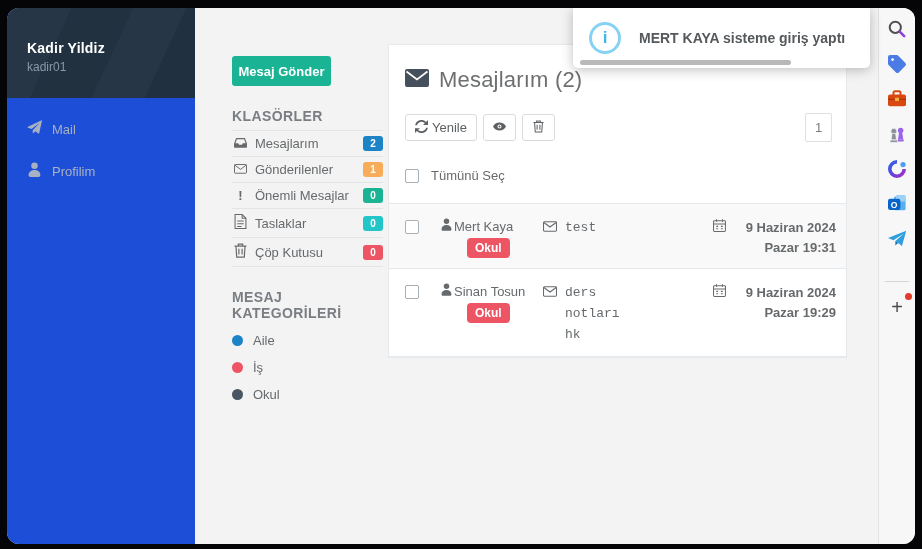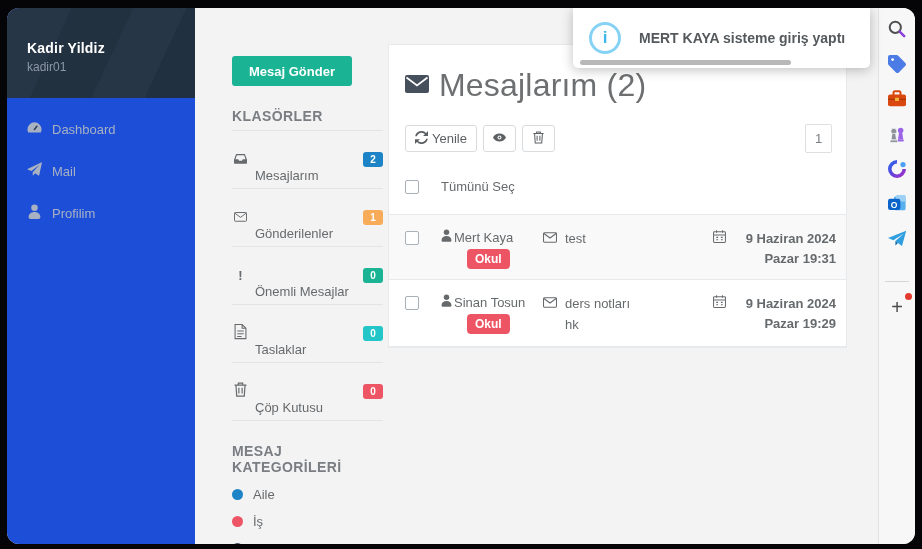--- a/index.html
+++ b/index.html
@@ -30,66 +30,66 @@
                align-items:center; justify-content:center; gap:2px; }
   .hamburger i { display:block; width:13px; height:2px; background:#ffffff; border-radius:1px; }
   .online-text { margin-left:32px; font-size:14px; color:#676a6c; }
   .online-text b { font-weight:bold; color:#5a5d5f; }
   .brand { margin-left:26px; font-size:13px; color:#8a8e91; white-space:nowrap; }
 
   .content { position:relative; flex:1 1 auto; background:#f3f3f4; }
 
   
   .folders-col { position:absolute; left:37px; top:48px; width:151px; }
-  .compose-btn { width:120px; height:30px; background:#1ab394; color:#fff; border:none;
+  .compose-btn { width:99px; height:30px; background:#1ab394; color:#fff; border:none;
                  border-radius:3px; font-size:13px; font-weight:bold; cursor:pointer;
                  font-family:"Liberation Sans",sans-serif; }
   .side-heading { margin-top:22px; margin-bottom:6px; font-size:14px; font-weight:bold;
                   color:#7a7e82; letter-spacing:.4px; }
   .folder-list { list-style:none; border-top:1px solid #e2e5e7; }
   .folder-item { display:flex; align-items:center; gap:8px; padding:5px 0 5px 2px;
                  border-bottom:1px solid #e2e5e7; font-size:13px; color:#676a6c; cursor:pointer; }
   .folder-item svg, .folder-item .bang { width:13px; flex:0 0 13px; color:#676a6c; }
   .bang { font-weight:bold; font-size:13px; text-align:center; }
-  .folder-label { flex:1 1 auto; white-space:nowrap;margin-top:32px; }
+  .folder-label { flex:1 1 auto; white-space:nowrap; }
   .badge { min-width:20px; padding:2px 5px; border-radius:3px; color:#fff; font-size:10px;
            font-weight:bold; text-align:center; }
   .cat-list { list-style:none; margin-top:4px; }
   .cat-item { display:flex; align-items:center; gap:10px; padding:6px 0; font-size:13px;
               color:#676a6c; cursor:pointer; }
   .dot { width:11px; height:11px; border-radius:50%; flex:0 0 11px; }
 
   
   .card { position:absolute; left:193px; top:36px; width:459px; min-height:286px;
           background:#ffffff; border:1px solid #e7eaec; }
   .card-head { display:flex; align-items:center; gap:10px; padding:22px 20px 0 16px; }
   .card-head svg { width:24px; height:18px; color:#46505d; }
-  .card-title { font-size:32px; color:#6d6f71; font-weight:400; letter-spacing:.2px; }
+  .card-title { font-size:22px; color:#6d6f71; font-weight:400; letter-spacing:.2px; }
   .toolbar { display:flex; align-items:center; padding:20px 14px 0 16px; }
   .tbtn { display:flex; align-items:center; gap:4px; height:27px; padding:0 9px; background:#fff;
           border:1px solid #d8dcdf; border-radius:3px; font-size:13px; color:#5c6063;
           margin-right:6px; cursor:pointer; font-family:"Liberation Sans",sans-serif; }
   .tbtn svg { width:13px; height:13px; color:#5c6063; }
   .page-btn { margin-left:auto; width:27px; height:29px; border:1px solid #dddfe2; background:#fff;
               border-radius:2px; font-size:13px; color:#7a7d80; cursor:pointer; }
-  .select-all { display:flex; align-items:center; gap:22px; padding:26px 16px 20px 16px;
+  .select-all { display:flex; align-items:center; gap:12px; padding:26px 16px 20px 16px;
                 font-size:13px; color:#676a6c; }
   .checkbox { width:14px; height:14px; border:1px solid #a9b0b7; border-radius:2px;
               background:#fff; flex:0 0 14px; cursor:pointer; }
   .rows { border-top:1px solid #e7eaec; }
   .msg-row { display:flex; align-items:flex-start; padding:14px 10px 10px 16px;
              border-bottom:1px solid #e7eaec; min-height:57px; cursor:pointer; }
   .msg-row.unread { background:#f9f9f9; }
   .msg-check { margin-top:2px; }
   .sender-col { width:102px; margin-left:22px; }
   .sender-line { display:flex; align-items:center; gap:2px; font-size:13px; color:#676a6c; }
   .sender-line svg { width:11px; height:13px; color:#676a6c; flex:0 0 11px; }
   .cat-badge { display:inline-block; margin:4px 0 0 26px; padding:3px 8px; border-radius:4px;
                color:#fff; font-size:12px; font-weight:bold; }
-  .subject-col { width:108px; display:flex; gap:8px; font-size:13px; color:#676a6c; }
+  .subject-col { width:108px; display:flex; gap:8px; font-size:13px; color:#676a6c;font-family:Liberation Mono, monospace; }
   .subject-col svg { width:14px; height:11px; margin-top:3px; flex:0 0 14px; color:#676a6c; }
   .subject-text { width:72px; line-height:1.6; }
   .date-col { margin-left:auto; text-align:right; font-size:13px; font-weight:bold;
               color:#676a6c; line-height:1.55; }
   .date-line { display:flex; align-items:center; gap:20px; justify-content:flex-end; }
   .date-line svg { width:13px; height:13px; color:#676a6c; }
 
   
   .toast { position:absolute; top:0; right:45px; width:297px; height:60px; background:#fff;
            border-radius:0 0 5px 5px; box-shadow:0 2px 12px rgba(0,0,0,.25); z-index:30;
@@ -116,29 +116,20 @@
 <body>
 
 <div class="window">
 
   <aside class="sidebar">
     <div class="profile">
       <div class="profile-name">Kadir Yildiz</div>
       <div class="profile-username">kadir01</div>
     </div>
     <nav class="nav">
-      <div class="nav-item">
-        <span>
-          <svg viewBox="0 0 16 12" fill="currentColor">
-              <path d="M8 .5a7.5 7.5 0 0 0-7.5 7.5c0 1.2.28 2.3.78 3.3h13.44c.5-1 .78-2.1.78-3.3A7.5 7.5 0 0 0 8 .5z"></path>
-              <rect x="7.2" y="3" width="1.6" height="6" rx=".8" fill="#2f4050" transform="rotate(38 8 8)"></rect>
-            </svg>
-        </span>
-        <span>Dashboard</span>
-      </div>
       <div class="nav-item">
         <span>
           <svg viewBox="0 0 16 16" fill="currentColor">
               <path d="M15.7.3c.3-.2.4.1.3.3L13 14.2c-.1.4-.5.5-.8.3l-3.5-2.6-1.9 2.1c-.2.3-.7.1-.7-.2v-3L13.5 3 4.9 9.6 1 8.2c-.5-.2-.5-.7 0-.9L15.7.3z"></path>
             </svg>
         </span>
         <span>Mail</span>
       </div>
       <div class="nav-item">
         <span>

